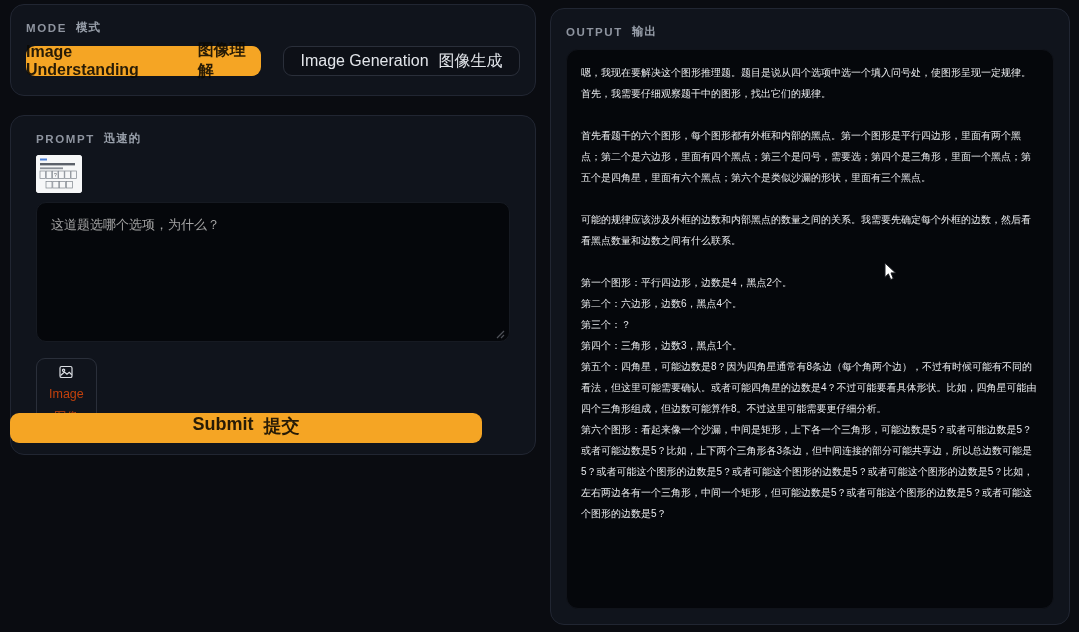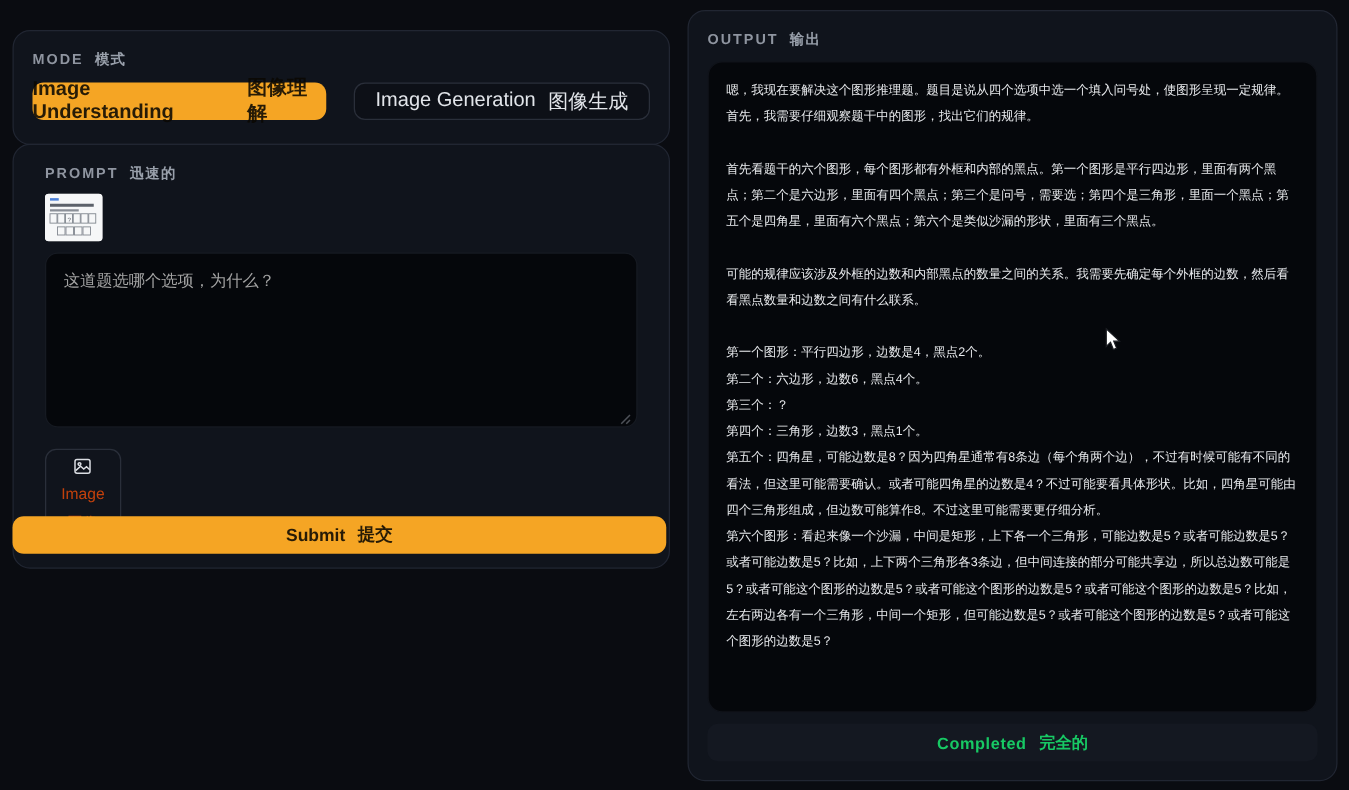--- a/index.html
+++ b/index.html
@@ -15,21 +15,21 @@
     border:1px solid #212632;
     border-radius:14px;
     box-sizing:border-box;
   }
   .section-label{
     font-size:11.5px;font-weight:700;letter-spacing:1.6px;
     color:#8f95a0;display:flex;align-items:center;gap:9px;
   }
   .section-label .zh{letter-spacing:1px;font-weight:600;color:#99a0ab;}
   
-  #mode-panel{position:absolute;left:10px;top:24px;width:526px;height:92px;padding:15px 15px;}
+  #mode-panel{position:absolute;left:10px;top:4px;width:526px;height:92px;padding:15px 15px;}
   .tabs{display:flex;gap:6px;margin-top:11px;}
   .tab{
     flex:1;height:30px;border-radius:9px;
     display:flex;align-items:center;justify-content:center;gap:10px;
     font-size:16px;cursor:pointer;box-sizing:border-box;
   }
   .tab.active{background:var(--accent);color:rgba(10,8,2,.88);font-weight:700;}
   .tab.inactive{background:#0d1017;border:1px solid #2a2f3a;color:#e2e5ea;font-weight:500;margin-left:16px;}
   #prompt-panel{position:absolute;left:10px;top:115px;width:526px;height:340px;padding:15px 25px;}
   .thumb{
@@ -47,24 +47,24 @@
   .textarea-wrap{position:relative;}
   .resize-handle{position:absolute;right:5px;bottom:7px;opacity:.55;}
   .image-btn{
     margin-top:12px;display:inline-flex;align-items:center;gap:8px;
     background:transparent;border:1px solid #2a2f3a;border-radius:9px;
     color:#c2410c;font-size:12.5px;padding:6px 12px;cursor:pointer;
     font-family:inherit;
     flex-direction:column;
   }
   #submit-btn{
-    position:absolute;left:10px;top:413px;width:523px;height:30px;
+    position:absolute;left:10px;top:413px;width:472px;height:30px;
     background:var(--accent);border:none;border-radius:9px;
-    font-size:14px;font-weight:700;color:rgba(10,8,2,.88);
-    display:flex;align-items:center;justify-content:center;gap:10px;
+    font-size:18px;font-weight:700;color:rgba(10,8,2,.88);
+    display:flex;align-items:flex-start;justify-content:center;gap:10px;
     cursor:pointer;font-family:inherit;
   }
   
   #output-panel{
     position:absolute;left:550px;top:8px;width:520px;height:617px;
     padding:15px 15px;display:flex;flex-direction:column;
   }
   #output-box{
     margin-top:10px;flex:1;
     background:#05070b;border:1px solid #10131a;border-radius:12px;
@@ -168,21 +168,17 @@
 
 可能的规律应该涉及外框的边数和内部黑点的数量之间的关系。我需要先确定每个外框的边数，然后看看黑点数量和边数之间有什么联系。
 
 第一个图形：平行四边形，边数是4，黑点2个。
 第二个：六边形，边数6，黑点4个。
 第三个：？
 第四个：三角形，边数3，黑点1个。
 第五个：四角星，可能边数是8？因为四角星通常有8条边（每个角两个边），不过有时候可能有不同的看法，但这里可能需要确认。或者可能四角星的边数是4？不过可能要看具体形状。比如，四角星可能由四个三角形组成，但边数可能算作8。不过这里可能需要更仔细分析。
 第六个图形：看起来像一个沙漏，中间是矩形，上下各一个三角形，可能边数是5？或者可能边数是5？或者可能边数是5？比如，上下两个三角形各3条边，但中间连接的部分可能共享边，所以总边数可能是5？或者可能这个图形的边数是5？或者可能这个图形的边数是5？或者可能这个图形的边数是5？比如，左右两边各有一个三角形，中间一个矩形，但可能边数是5？或者可能这个图形的边数是5？或者可能这个图形的边数是5？</div>
   </div>
-  <div id="status-bar">
-    <span class="en">Completed</span>
-    <span class="zh">完全的</span>
-  </div>
 </section>
 
 <svg id="cursor" width="13" height="19" viewBox="0 0 13 19">
   <path d="M1,1 L1,15.2 L4.4,11.9 L6.7,17.6 L9.3,16.5 L7,10.9 L11.6,10.9 Z" fill="#ffffff" stroke="#1b1d22" stroke-width="1"></path>
 </svg>
 
 </body></html>

